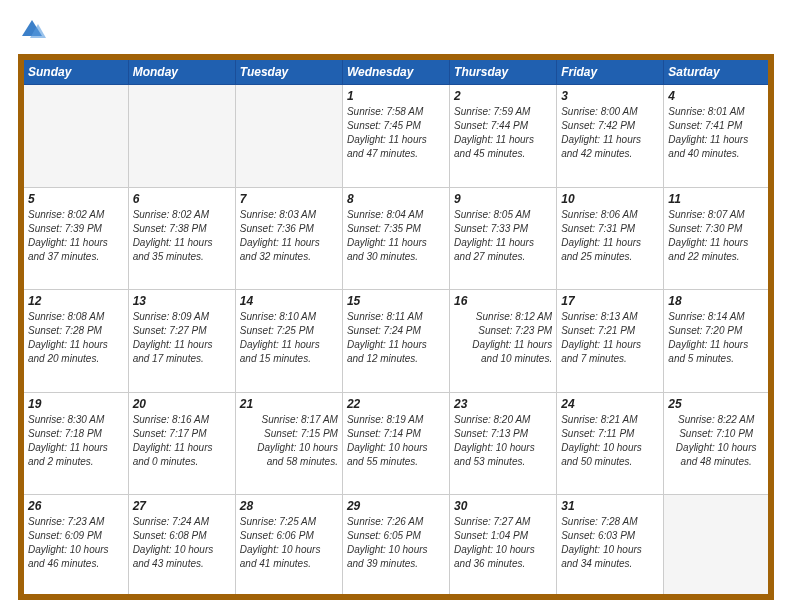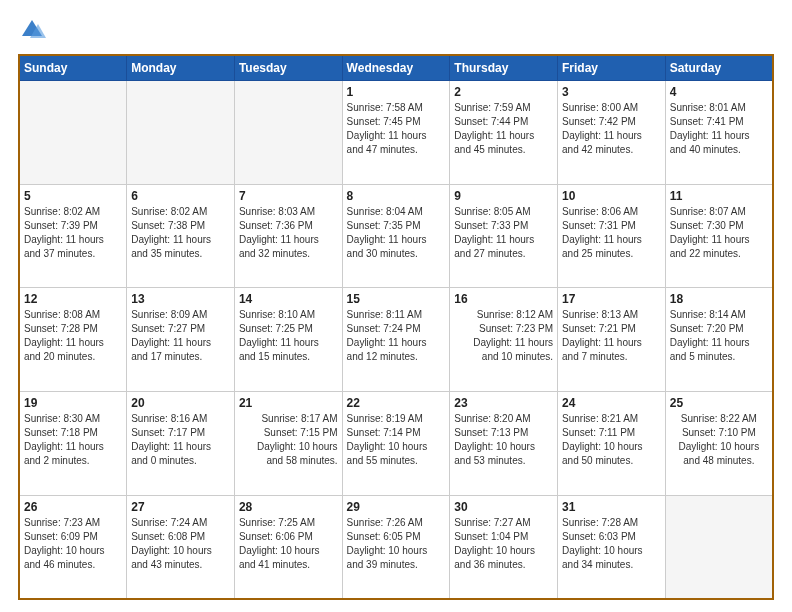--- a/index.html
+++ b/index.html
@@ -55,24 +55,25 @@
       font-weight: bold;
       color: #222;
       line-height: 1.1;
     }
     .title-location {
       font-size: 14px;
       color: #555;
     }
     .calendar {
       flex: 1;
-      border: 2px solid #a16207;
+      border: 6px solid #a16207;
       border-collapse: collapse;
       width: 100%;
       table-layout: fixed;
+      font-style: italic;
     }
     .calendar th {
       background: #2060b0;
       color: #fff;
       font-size: 12px;
       font-weight: bold;
       padding: 5px 4px;
       text-align: left;
       border: 1px solid #1a4e99;
     }

